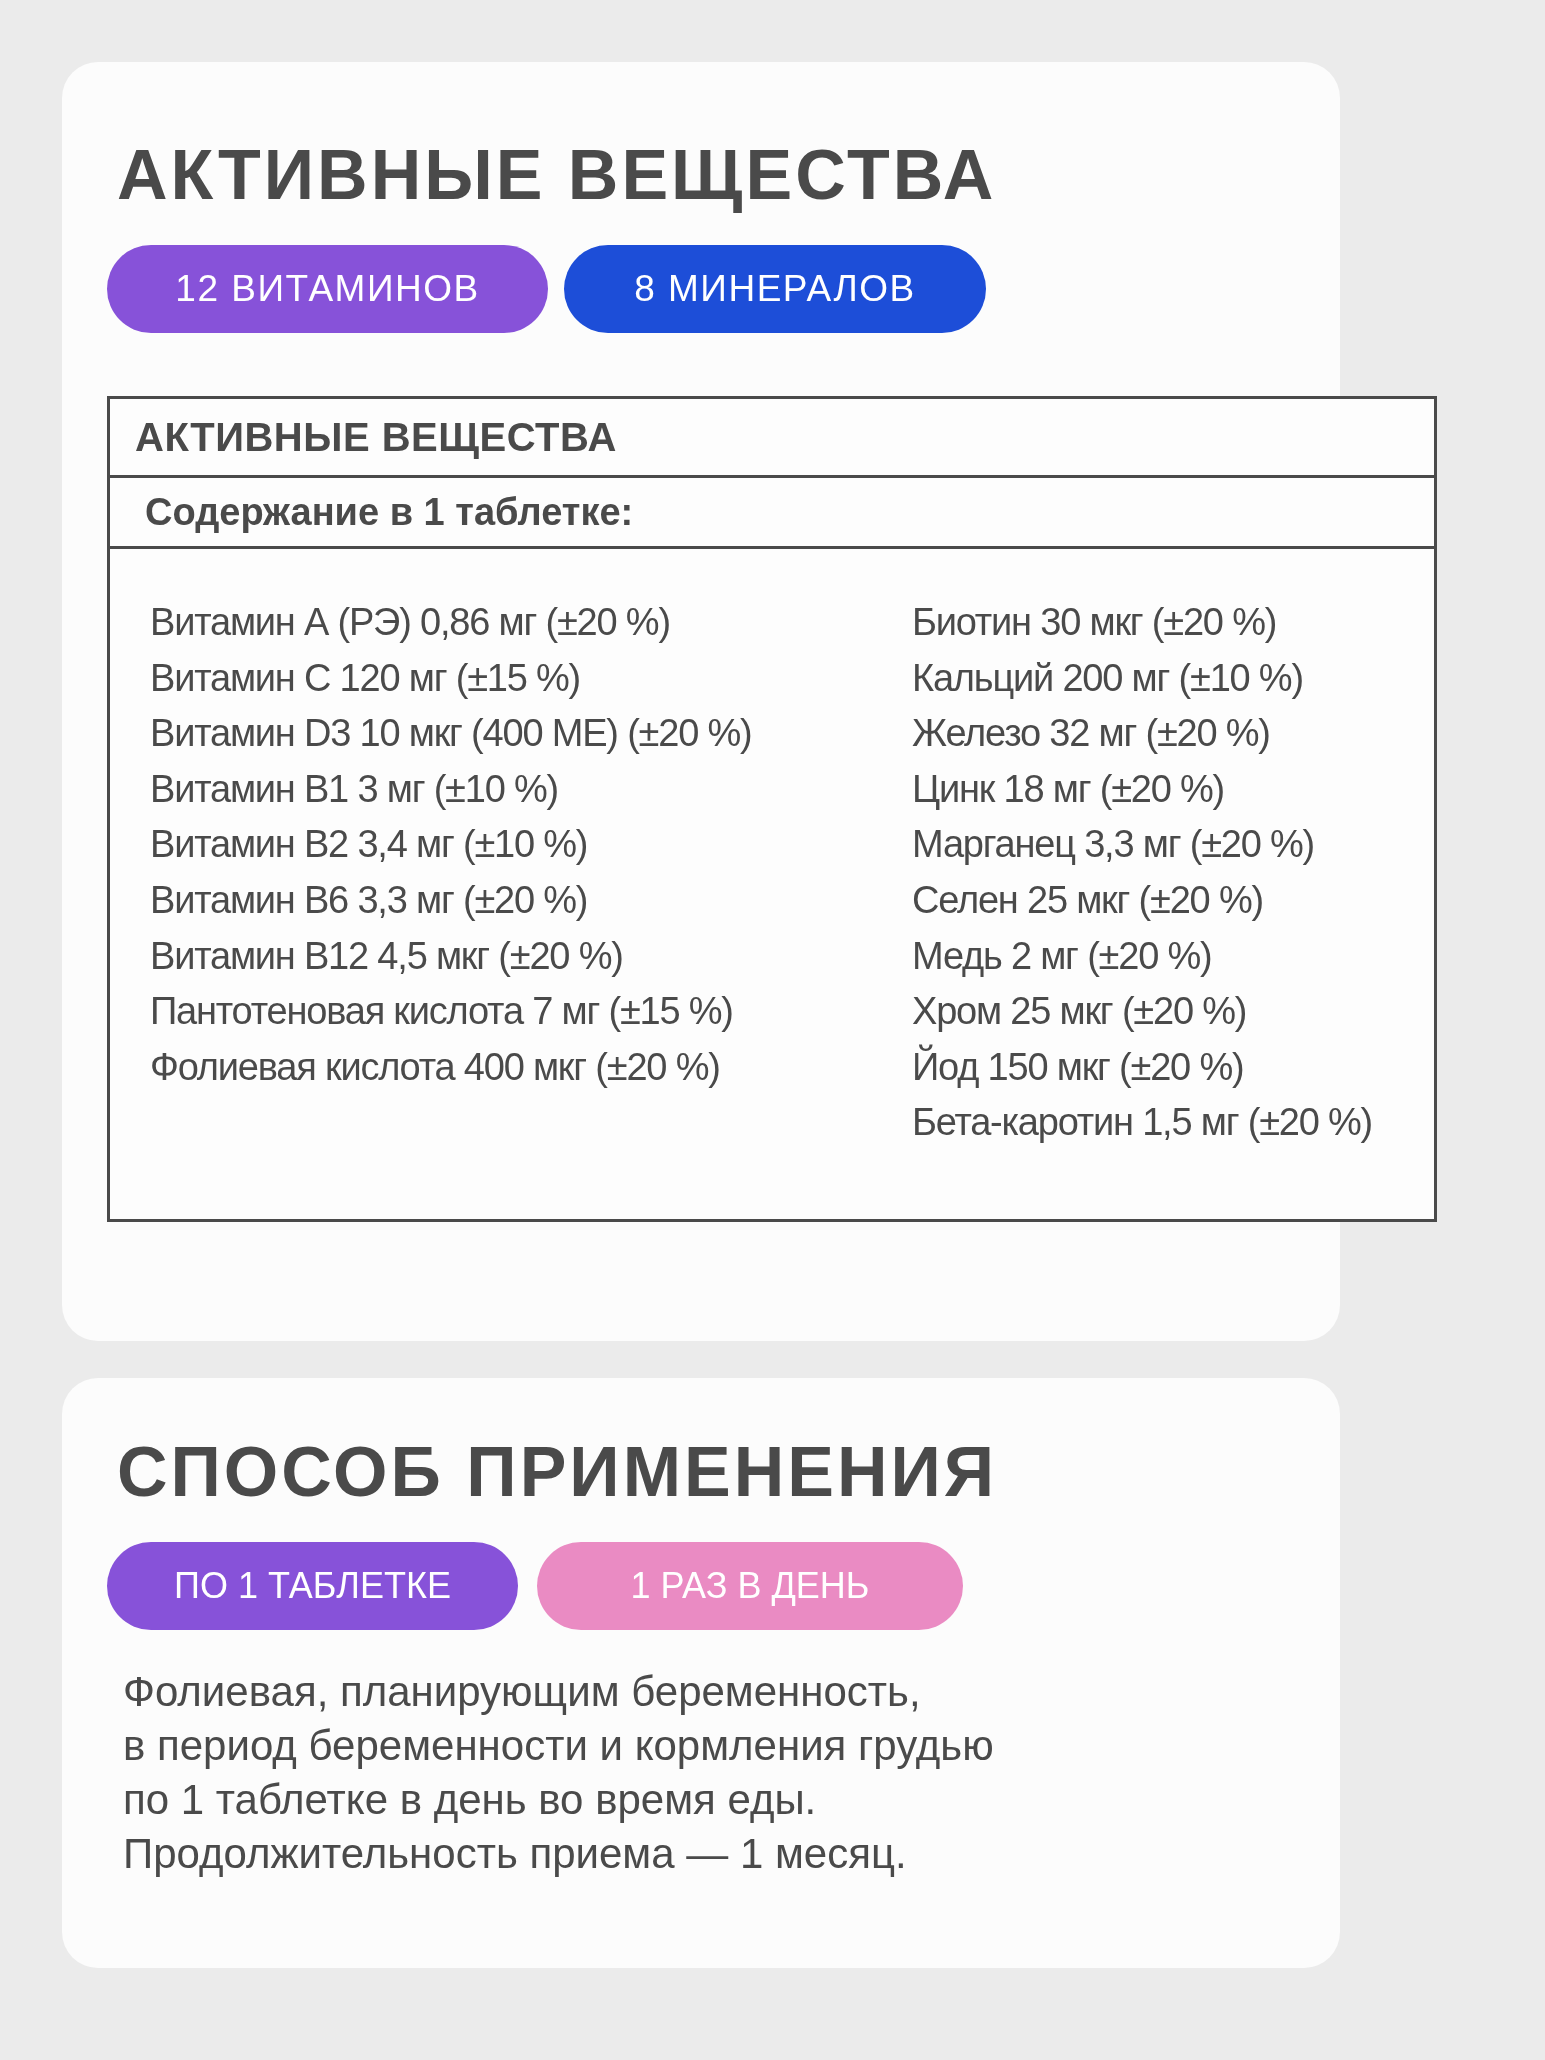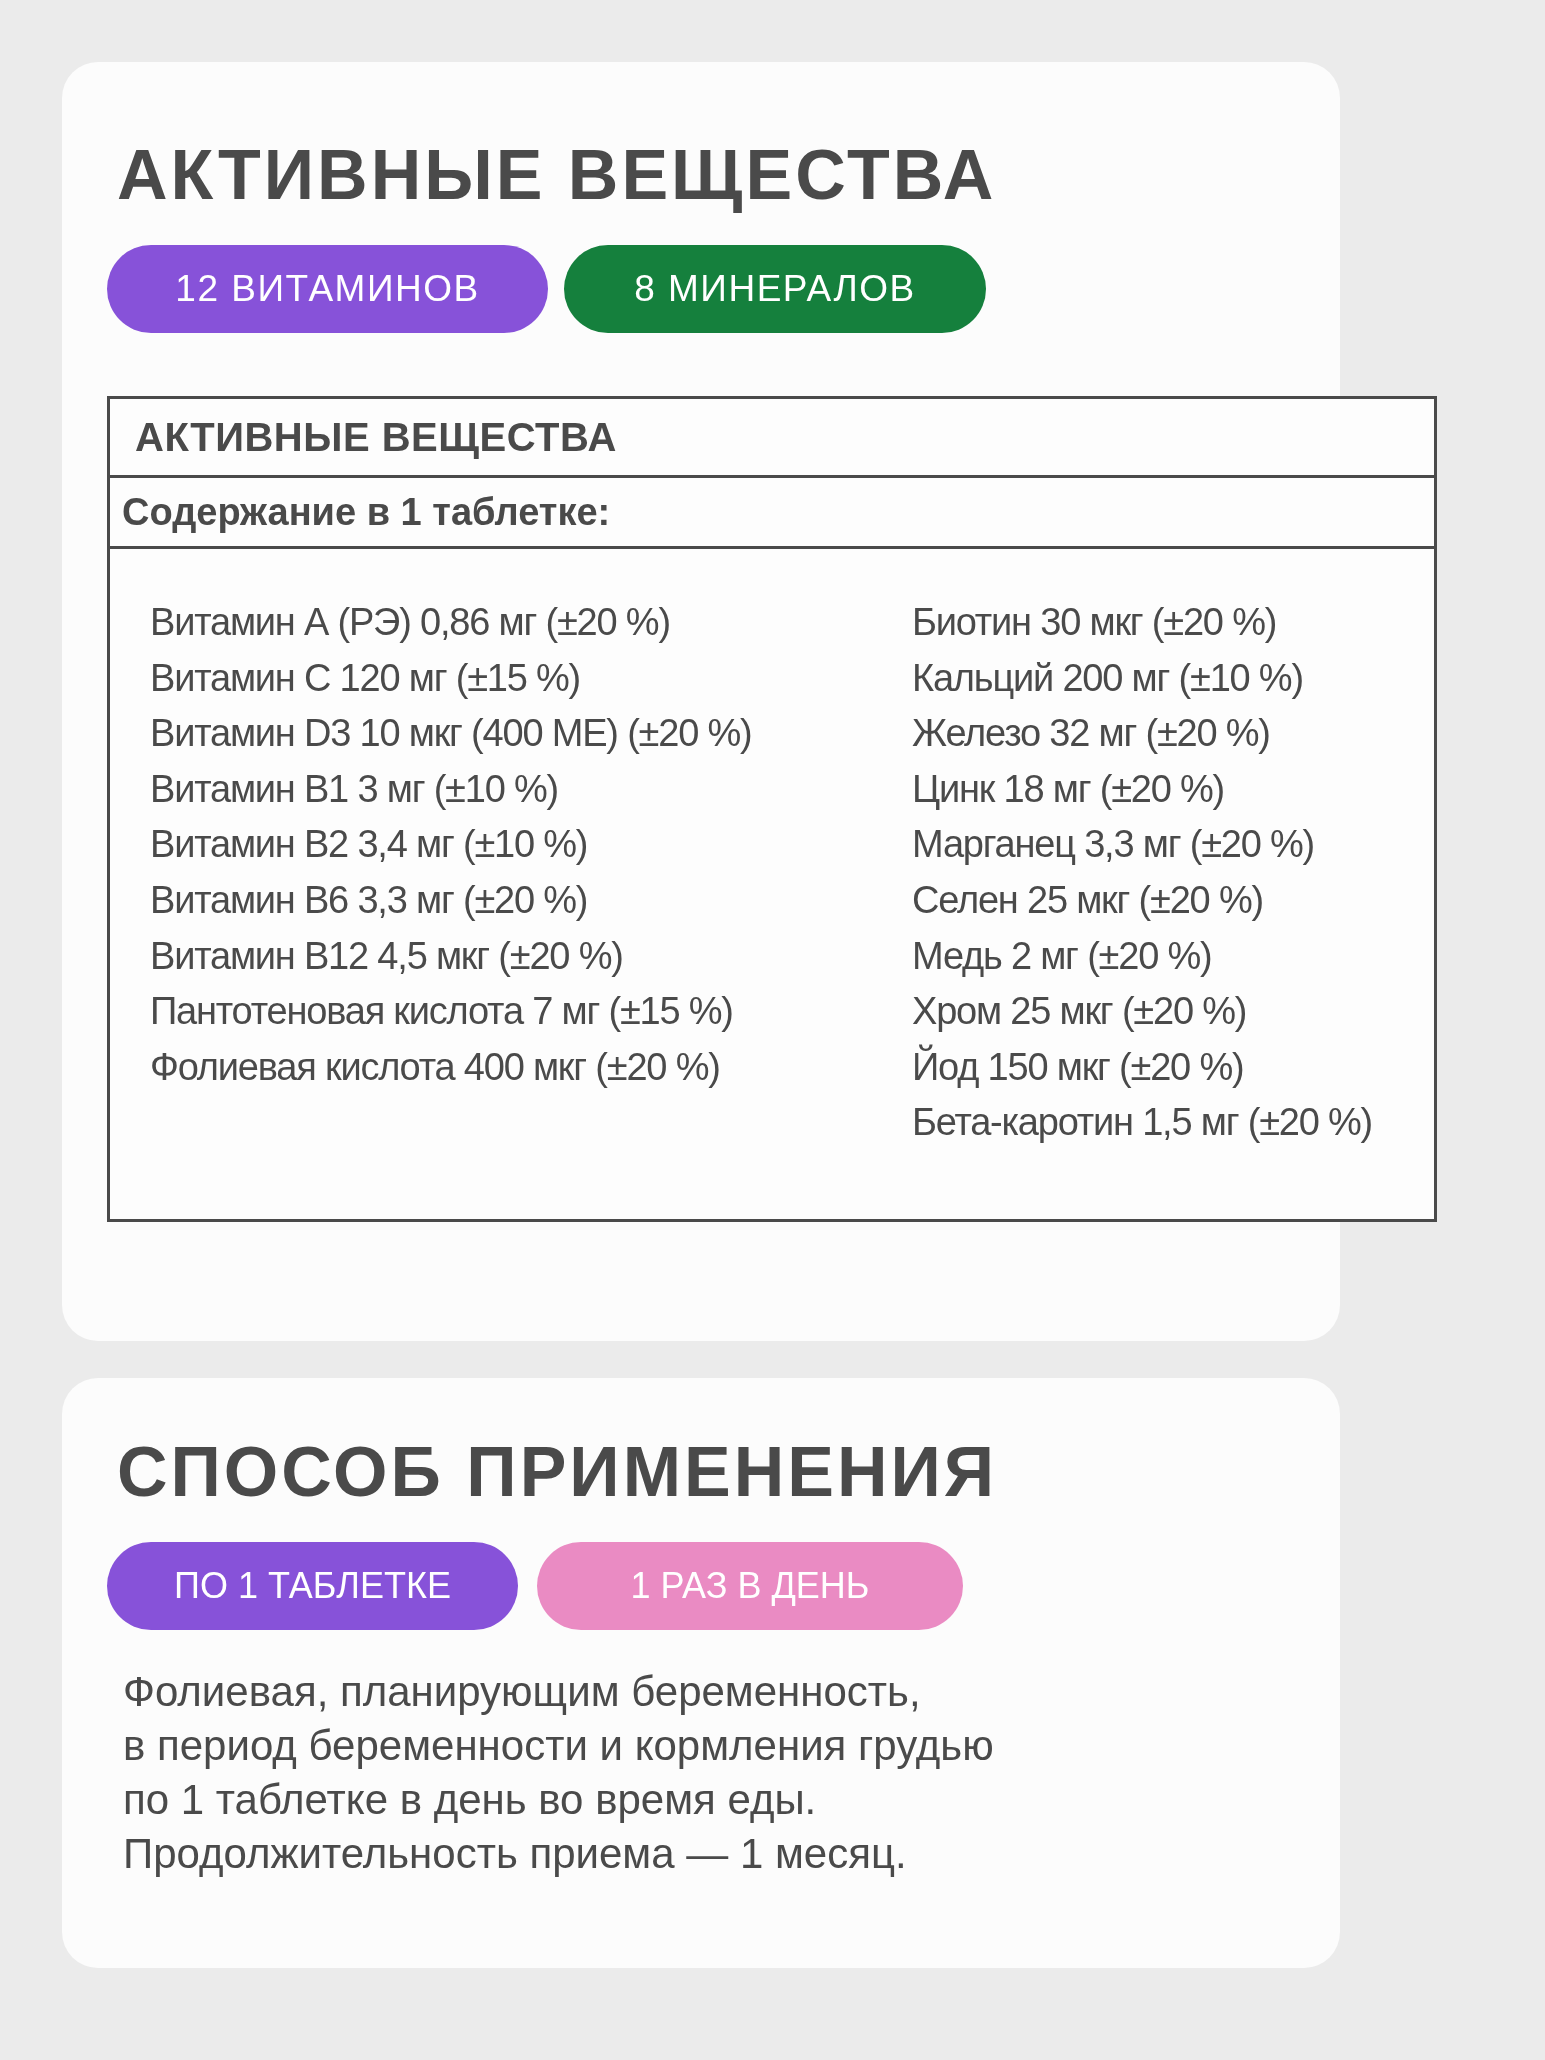--- a/index.html
+++ b/index.html
@@ -47,21 +47,21 @@
       display: flex;
       align-items: center;
       justify-content: center;
       font-size: 37px;
       font-weight: 500;
       letter-spacing: 1.5px;
       white-space: nowrap;
       box-sizing: border-box;
     }
     .pill-purple { background: #8752d9; }
-    .pill-orange { background: #15803d; }
+    .pill-orange { background: #1d4ed8; }
     .pill-pink { background: #ea8bc3; }
 
     #pill-vitamins { left: 45px; top: 183px; width: 441px; }
     #pill-minerals { left: 502px; top: 183px; width: 422px; }
     #pill-dose { left: 45px; top: 164px; width: 411px; font-size: 36px; letter-spacing: 0; }
     #pill-frequency { left: 475px; top: 164px; width: 426px; font-size: 36px; letter-spacing: 0; }
 
     .table {
       position: absolute;
       left: 45px;
@@ -83,21 +83,21 @@
       font-size: 40px;
       letter-spacing: 0.5px;
       white-space: nowrap;
     }
     .table-row-sub {
       height: 71px;
       border-bottom: 3px solid #4a4a4a;
       box-sizing: border-box;
       display: flex;
       align-items: center;
-      padding-left: 12px;
+      padding-left: 35px;
       font-weight: 700;
       font-size: 38px;
       white-space: nowrap;
     }
     .table-body {
       position: relative;
       height: 670px;
     }
     .list {
       position: absolute;

